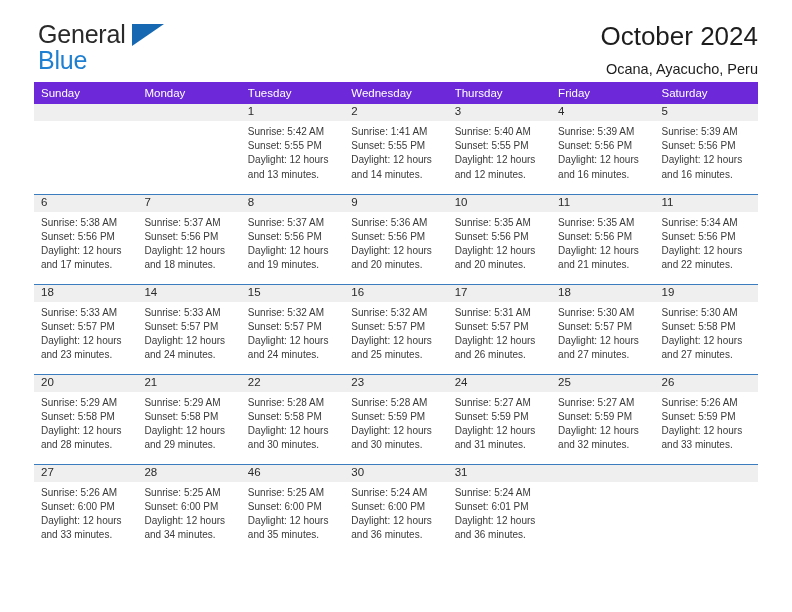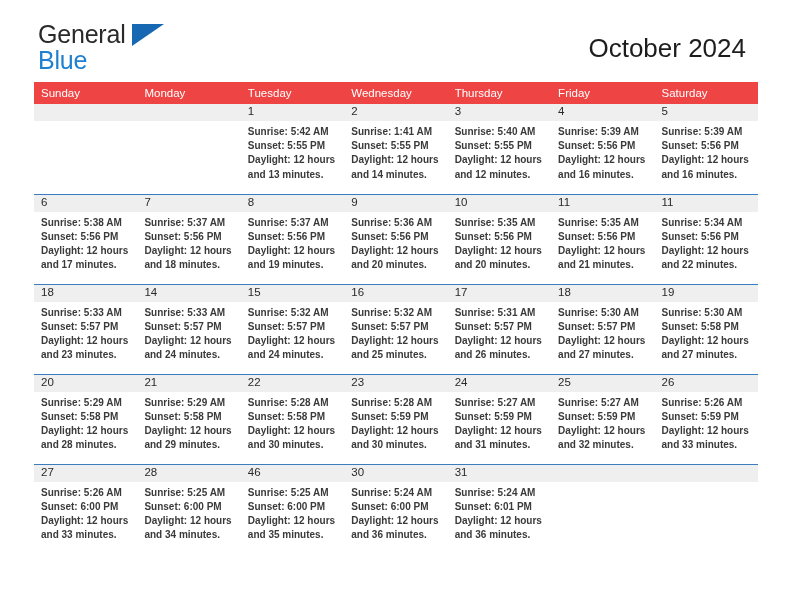--- a/index.html
+++ b/index.html
@@ -64,38 +64,38 @@
   }
   .title-block {
     text-align: right;
     padding-top: 0px;
   }
   .cal-title {
     font-size: 26px;
     color: #1d1d1d;
     line-height: 1.15;
     font-weight: normal;
-    margin: 12px;
+    margin: 0;
   }
   .cal-subtitle {
     font-size: 14.5px;
     color: #1d1d1d;
     margin: 9px 0 0 0;
     font-weight: normal;
   }
 
   
   .calendar {
     width: 724px;
     border-collapse: collapse;
     table-layout: fixed;
     margin-top: 4px;
   }
   .calendar th {
-    background: #ef4444;
+    background: #6d28d9;
     color: #ffffff;
     font-size: 11.5px;
     font-weight: normal;
     text-align: left;
     padding: 5px 0 5px 7px;
     height: 20px;
     box-sizing: border-box;
   }
   .calendar td {
     vertical-align: top;
@@ -118,21 +118,20 @@
     box-sizing: border-box;
   }
   td.empty .daynum-band {
     background: #efefef;
   }
   .cell-body {
     padding: 4px 5px 0 7px;
     font-size: 10px;
     line-height: 14.2px;
     color: #3a3a3a;
-    font-weight: bold;
   }
   .cell-body div {
     white-space: nowrap;
   }
   .cell-body .daylight-line {
     white-space: normal;
   }
 </style>
 </head>
 <body>
@@ -142,20 +141,21 @@
   <div class="header">
 
     <div class="logo">
       <span class="logo-general">General</span>
       <span class="logo-triangle"></span>
       <span class="logo-blue">Blue</span>
     </div>
 
     <div class="title-block">
       <h1 class="cal-title">October 2024</h1>
+      <p class="cal-subtitle">Ocana, Ayacucho, Peru</p>
     </div>
 
   </div>
 
   <table class="calendar">
     <thead>
       <tr>
         <th>Sunday</th>
         <th>Monday</th>
         <th>Tuesday</th>

